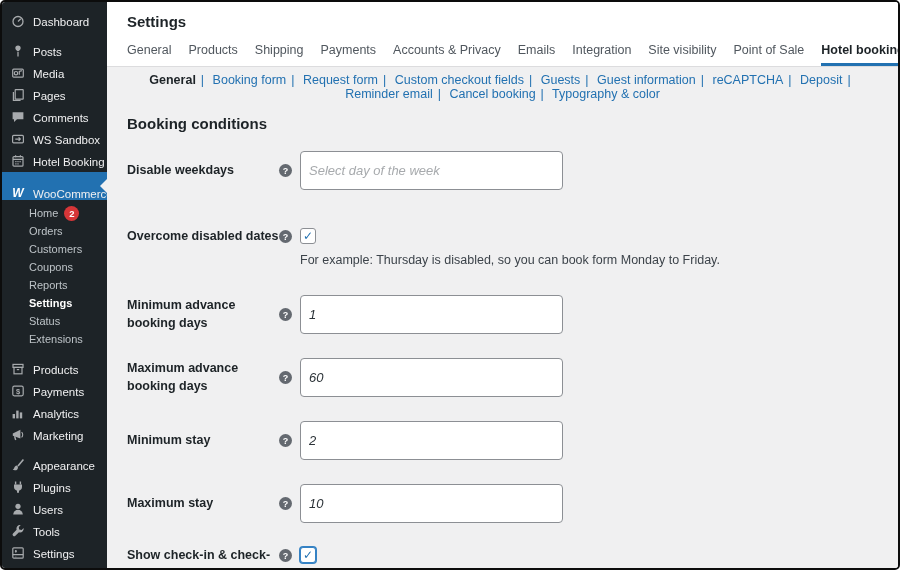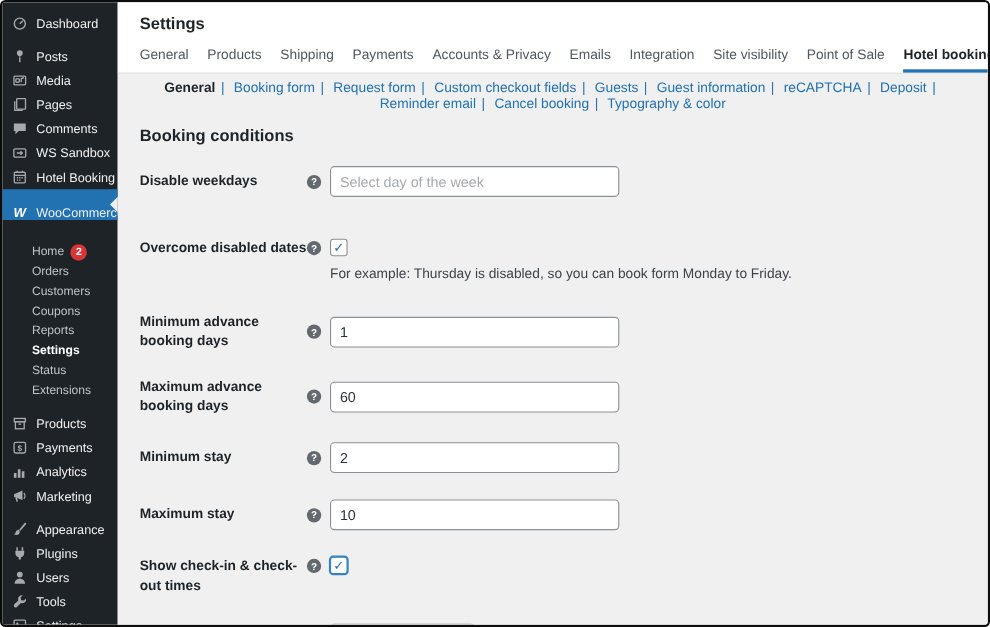--- a/index.html
+++ b/index.html
@@ -9,21 +9,21 @@
   
   .sidebar { width:105px; min-width:105px; background:#1d2327; color:#f0f0f1; padding-top:4px; overflow:hidden; }
   .menu-item { height:22px; display:flex; align-items:flex-end; padding-left:9px; gap:8px; font-size:11.5px; color:#f0f0f1; cursor:pointer; }
   .menu-item .mi { width:14px; height:14px; color:#a7aaad; display:flex; align-items:center; justify-content:center; flex:none; }
   .menu-item svg { width:14px; height:14px; }
   .group-gap { margin-top:8px; }
   .menu-item.woocommerce { background:#2271b1; height:28px; margin-top:4px; position:relative; font-weight:400; }
   .menu-item.woocommerce .mi { color:#fff; }
   .menu-item.woocommerce::after { content:""; position:absolute; right:-1px; top:50%; margin-top:-8px; border:8px solid transparent; border-right-color:#f0f0f1; }
   .woo-logo { font-weight:800; font-size:12px; color:#fff; font-style:italic; }
-  .submenu { padding:20px 0 6px; }
+  .submenu { padding:4px 0 6px; }
   .submenu-item { height:18px; display:flex; align-items:center; padding-left:27px; font-size:11px; color:#bdc3c7; cursor:pointer; }
   .submenu-item.current { color:#fff; font-weight:bold; }
   .badge { margin-left:6px; background:#d63638; color:#fff; border-radius:50%; width:15px; height:15px; font-size:9.5px; line-height:15px; text-align:center; font-weight:bold; }
 
   
   .main { flex:1; display:flex; flex-direction:column; background:#f0f0f1; overflow:hidden; }
   .header { background:#fff; padding:11px 0 0 20px; border-bottom:1px solid #dcdcde; }
   .page-title { font-size:15px; font-weight:bold; color:#1d2327; }
   .tabs { display:flex; gap:17px; margin-top:13px; }
   .tab { font-size:12.5px; color:#50575e; padding-bottom:9px; cursor:pointer; white-space:nowrap; }
@@ -35,21 +35,21 @@
   .subtab-sep { color:#2271b1; margin:0 5px; }
 
   .content { padding:14px 20px 0; }
   .section-heading { font-size:15px; font-weight:bold; color:#1d2327; margin-bottom:19px; }
 
   .form-row { display:flex; align-items:center; margin-bottom:24px; }
   .form-row.top { align-items:flex-start; }
   .row-label { width:152px; min-width:152px; font-size:12.5px; font-weight:bold; color:#1d2327; line-height:1.4; }
   .help { width:13px; height:13px; min-width:13px; border-radius:50%; background:#646970; color:#fff; font-size:9px; font-weight:bold; display:flex; align-items:center; justify-content:center; margin:0 8px 0 0; cursor:pointer; }
   .form-row.top .help { margin-top:2px; }
-  .text-input { width:263px; height:28px; border:1px solid #8c8f94; border-radius:4px; background:#fff; padding:0 8px; font-size:13px; color:#2c3338; font-family:"Liberation Sans","DejaVu Sans",sans-serif; }
+  .text-input { width:263px; height:39px; border:1px solid #8c8f94; border-radius:4px; background:#fff; padding:0 8px; font-size:13px; color:#2c3338; font-family:"Liberation Sans","DejaVu Sans",sans-serif;font-style:italic; }
   .text-input::placeholder { color:#a7aaad; }
   .field-col { display:flex; flex-direction:column; }
   .desc { font-size:12.5px; color:#3c434a; margin-top:9px; }
   .checkbox { width:16px; height:16px; border:1px solid #8c8f94; border-radius:3px; background:#fff; display:flex; align-items:center; justify-content:center; color:#2271b1; font-size:12px; font-weight:bold; cursor:pointer; }
   .checkbox.focus { border-color:#3582c4; box-shadow:0 0 0 1px #3582c4; }
   .time-wrap { position:relative; width:132px; }
   .time-wrap .text-input { width:132px; padding-right:26px; }
   .clock { position:absolute; right:8px; top:7px; width:13px; height:13px; color:#3c434a; cursor:pointer; }
 </style>
 </head>

